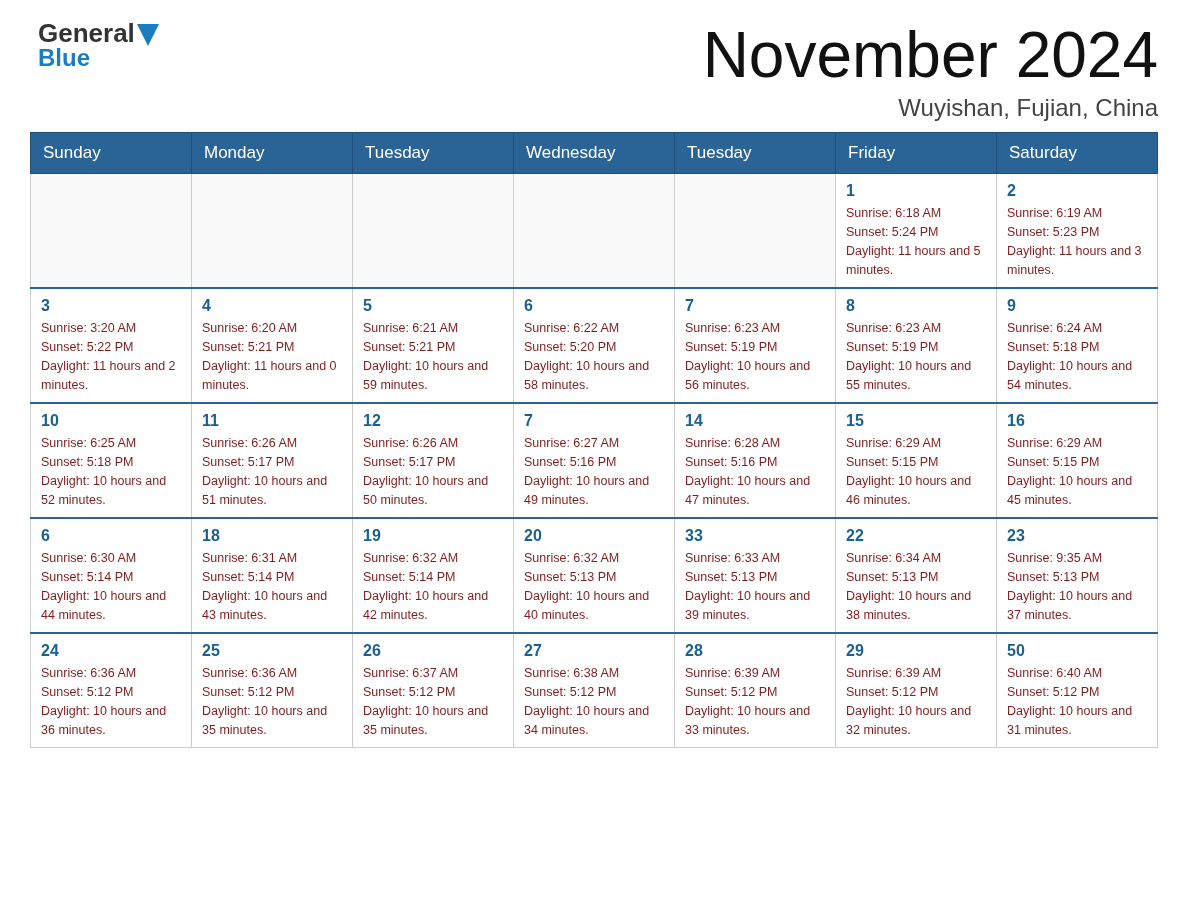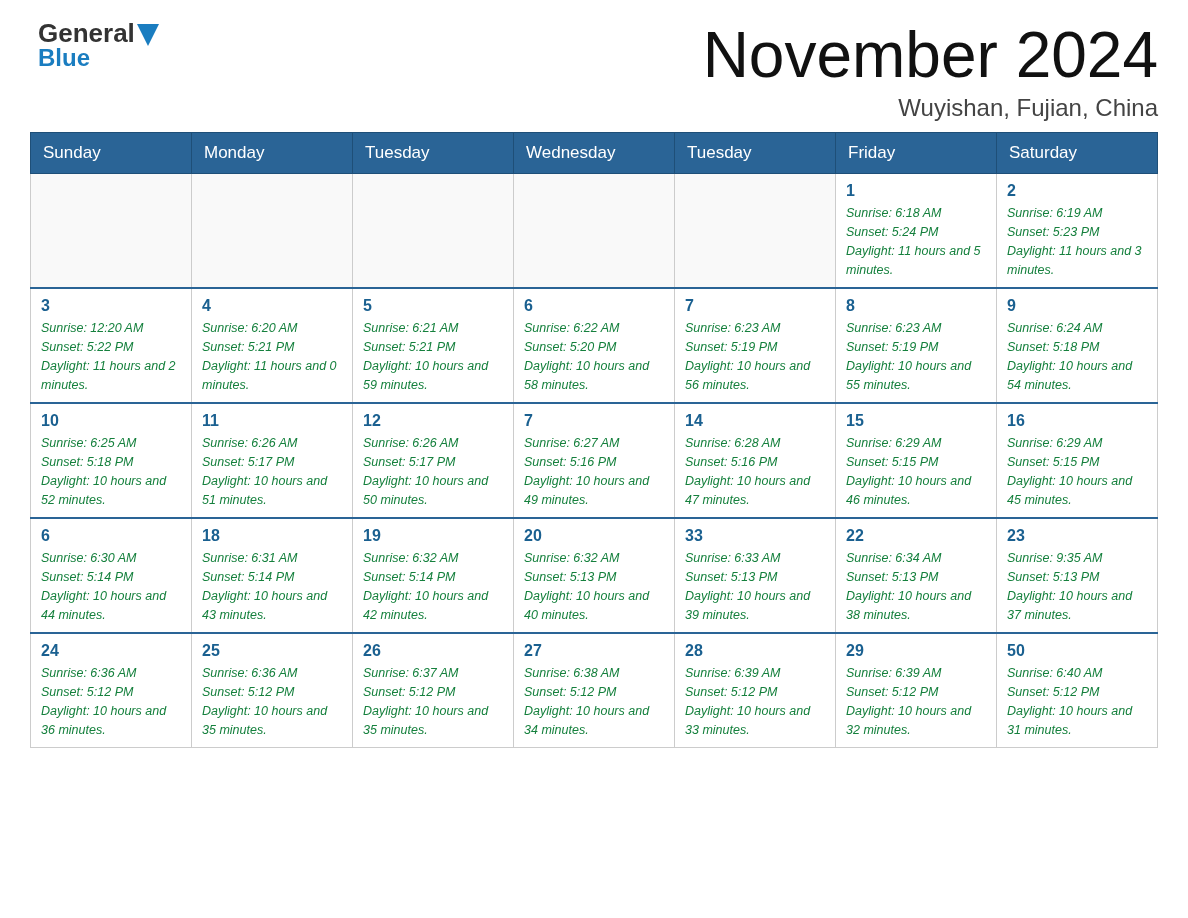--- a/index.html
+++ b/index.html
@@ -100,23 +100,22 @@
     .day-number {
       font-size: 16px;
       color: #1a6090;
       font-weight: bold;
       display: block;
       margin-bottom: 4px;
     }
 
     .day-info {
       font-size: 12.5px;
-      color: #15803d;
+      color: #7f1d1d;
       line-height: 1.5;
-      font-style: italic;
     }
 
     .row-separator td {
       border-top: 2px solid #2a6496;
     }
   </style>
 </head>
 <body>
 
 <div class="header">
@@ -166,21 +165,21 @@
         <td>
           <span class="day-number">2</span>
           <div class="day-info">Sunrise: 6:19 AM
 Sunset: 5:23 PM
 Daylight: 11 hours and 3 minutes.</div>
         </td>
       </tr>
       <tr class="row-separator">
         <td>
           <span class="day-number">3</span>
-          <div class="day-info">Sunrise: 12:20 AM
+          <div class="day-info">Sunrise: 3:20 AM
 Sunset: 5:22 PM
 Daylight: 11 hours and 2 minutes.</div>
         </td>
         <td>
           <span class="day-number">4</span>
           <div class="day-info">Sunrise: 6:20 AM
 Sunset: 5:21 PM
 Daylight: 11 hours and 0 minutes.</div>
         </td>
         <td>

